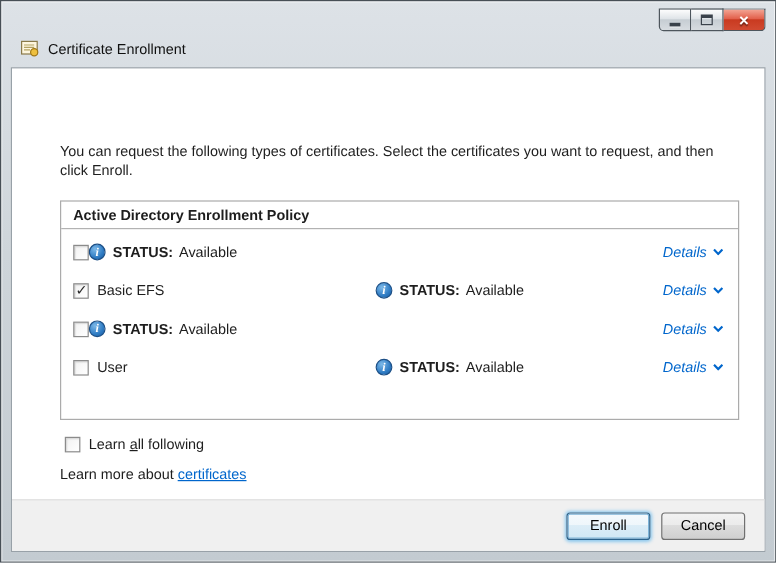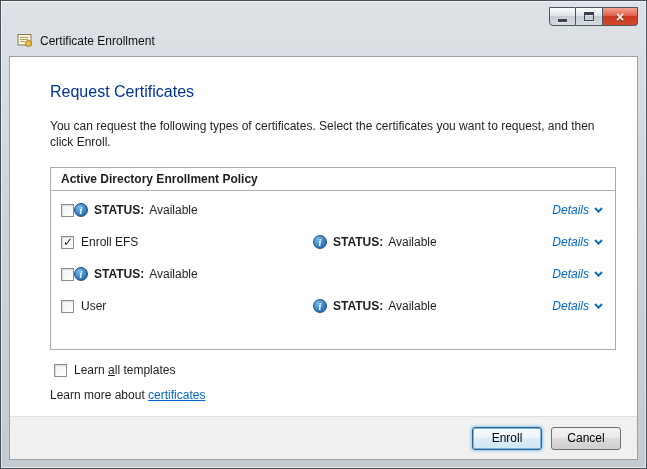--- a/index.html
+++ b/index.html
@@ -146,21 +146,20 @@
         <line x1="3" y1="7.5" x2="11.5" y2="7.5" stroke="#b3a263" stroke-width="1"></line>
         <line x1="3" y1="9.5" x2="8" y2="9.5" stroke="#b3a263" stroke-width="1"></line>
         <circle cx="11.5" cy="11.5" r="3" fill="#eec03f" stroke="#a07818" stroke-width="1"></circle>
       </svg>
     </span>
     <span class="title-text">Certificate Enrollment</span>
   </div>
 
   <div class="client">
 
-    <div class="page-heading">Request Certificates</div>
 
     <div class="page-desc">
       <div>You can request the following types of certificates. Select the certificates you want to request, and then</div>
       <div>click Enroll.</div>
     </div>
 
     <div class="panel">
       <div class="panel-header">Active Directory Enrollment Policy</div>
       <div class="rows">
 
@@ -172,21 +171,21 @@
           <span class="details-link">
             <span>Details</span>
             <svg width="9" height="6" viewBox="0 0 9 6">
                 <path d="M1 1 L4.5 4.6 L8 1" fill="none" stroke="#0066cc" stroke-width="1.8"></path>
               </svg>
           </span>
         </div>
 
         <div class="policy-row">
           <span class="checkbox checked"></span>
-          <span class="row-label">Enroll EFS</span>
+          <span class="row-label">Basic EFS</span>
           <span class="info-badge">i</span>
           <span class="status-label">STATUS:</span>
           <span class="status-value">Available</span>
           <span class="details-link">
             <span>Details</span>
             <svg width="9" height="6" viewBox="0 0 9 6">
                 <path d="M1 1 L4.5 4.6 L8 1" fill="none" stroke="#0066cc" stroke-width="1.8"></path>
               </svg>
           </span>
         </div>
@@ -217,21 +216,21 @@
               </svg>
           </span>
         </div>
 
       </div>
     </div>
 
     <div class="show-all">
       <span class="checkbox"></span>
       <span class="lbl">
-        <span class="pre">Learn </span><span class="accel">a</span><span class="post">ll templates</span>
+        <span class="pre">Learn </span><span class="accel">a</span><span class="post">ll following</span>
       </span>
     </div>
 
     <div class="learn-more">
       <span class="lead">Learn more about </span><span class="link">certificates</span>
     </div>
 
     <div class="footer">
       <button class="btn default">Enroll</button>
       <button class="btn">Cancel</button>

